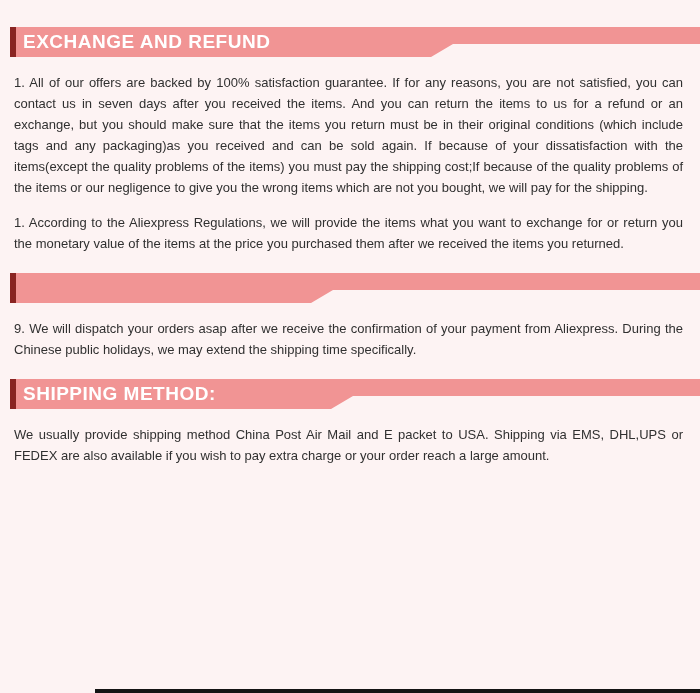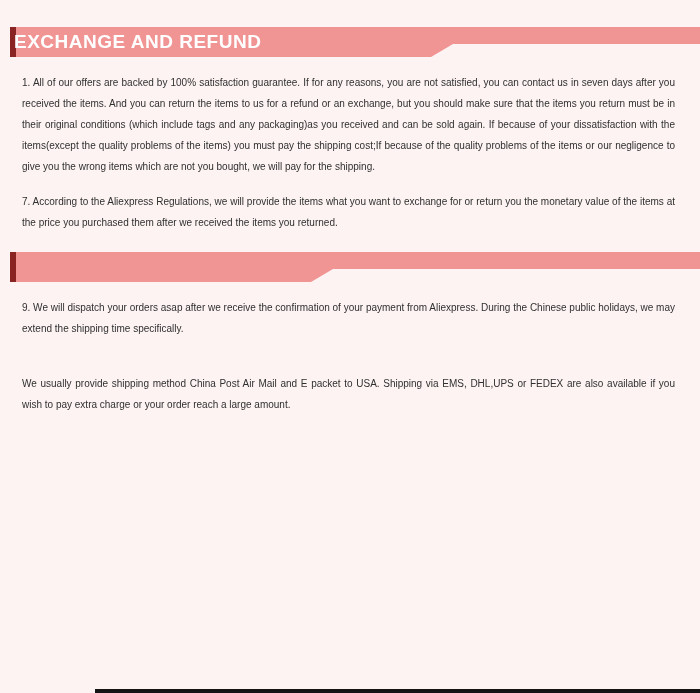--- a/index.html
+++ b/index.html
@@ -34,38 +34,38 @@
   .b3 .banner-shape { clip-path: polygon(0 0, 100% 0, 100% 57%, 343px 57%, 321px 100%, 0 100%); }
 
   .banner-accent {
     position: absolute;
     left: 0; top: 0; bottom: 0;
     width: 6px;
     background: var(--banner-accent-color, #8a2422);
   }
   .banner-title {
     position: absolute;
-    left: 4px; top: 0; height: 100%;
+    left: 13px; top: 0; height: 100%;
     display: flex;
     align-items: center;
     color: var(--title-color, #ffffff);
     font-size: 19px;
     font-weight: 700;
     letter-spacing: 0.5px;
     white-space: nowrap;
   }
 
   
   .section-body { padding: 1px 13px 0 10px; }
   .section-body p {
-    font-size: 10px;
+    font-size: 13px;
     line-height: 21px;
     color: var(--text-color, #303030);
     text-align: justify;
-    margin: 14px 12px;
+    margin: 14px 4px;
   }
 
   
   .next-section-edge {
     position: absolute;
     left: 95px;
     right: 0;
     bottom: 0;
     height: 4px;
     background: var(--next-banner-color, #141414);
@@ -77,35 +77,40 @@
 <div class="page">
 
   <section class="policy-section">
     <div class="banner b1">
       <div class="banner-shape"></div>
       <div class="banner-accent"></div>
       <h2 class="banner-title">EXCHANGE AND REFUND</h2>
     </div>
     <div class="section-body">
       <p>1. All of our offers are backed by 100% satisfaction guarantee. If for any reasons, you are not satisfied, you can contact us in seven days after you received the items. And you can return the items to us for a refund or an exchange, but you should make sure that the items you return must be in their original conditions (which include tags and any packaging)as you received and can be sold again. If because of your dissatisfaction with the items(except the quality problems of the items) you must pay the shipping cost;If because of the quality problems of the items or our negligence to give you the wrong items which are not you bought, we will pay for the shipping.</p>
-      <p>7. According to the Aliexpress Regulations, we will provide the items what you want to exchange for or return you the monetary value of the items at the price you purchased them after we received the items you returned.</p>
+      <p>1. According to the Aliexpress Regulations, we will provide the items what you want to exchange for or return you the monetary value of the items at the price you purchased them after we received the items you returned.</p>
     </div>
   </section>
 
   <section class="policy-section">
     <div class="banner b2">
       <div class="banner-shape"></div>
       <div class="banner-accent"></div>
     </div>
     <div class="section-body">
       <p>9. We will dispatch your orders asap after we receive the confirmation of your payment from Aliexpress. During the Chinese public holidays, we may extend the shipping time specifically.</p>
     </div>
   </section>
 
   <section class="policy-section">
+    <div class="banner b3">
+      <div class="banner-shape"></div>
+      <div class="banner-accent"></div>
+      <h2 class="banner-title">SHIPPING METHOD:</h2>
+    </div>
     <div class="section-body">
       <p>We usually provide shipping method China Post Air Mail and E packet to USA. Shipping via EMS, DHL,UPS or FEDEX are also available if you wish to pay extra charge or your order reach a large amount.</p>
     </div>
   </section>
 
   <div class="next-section-edge"></div>
 
 </div>
 
 </body></html>

